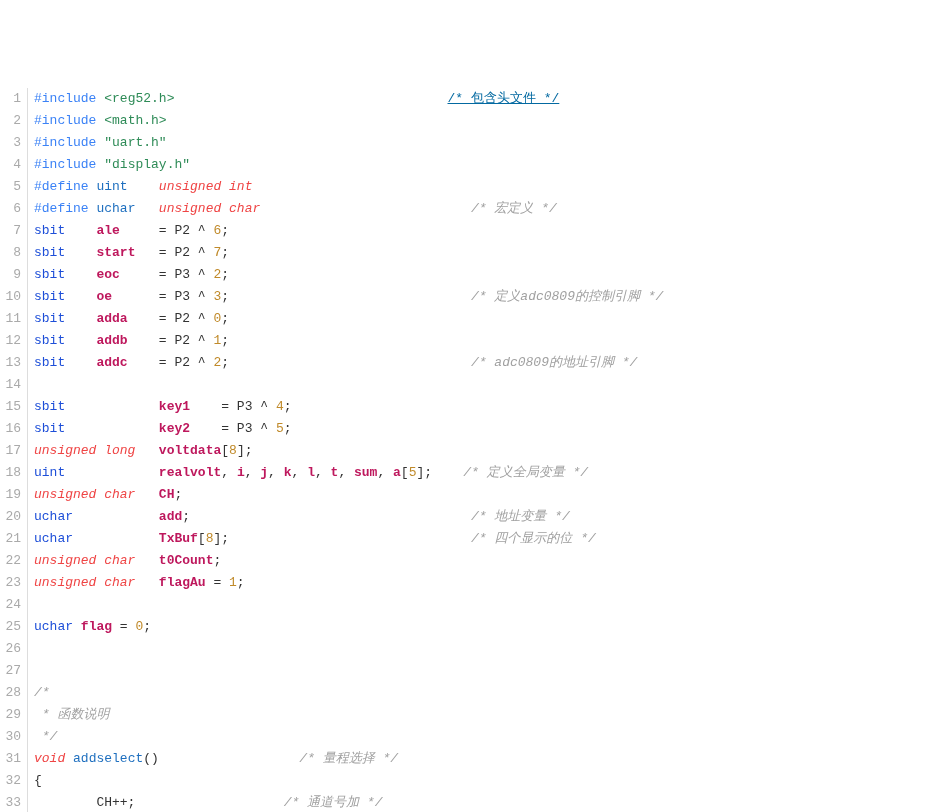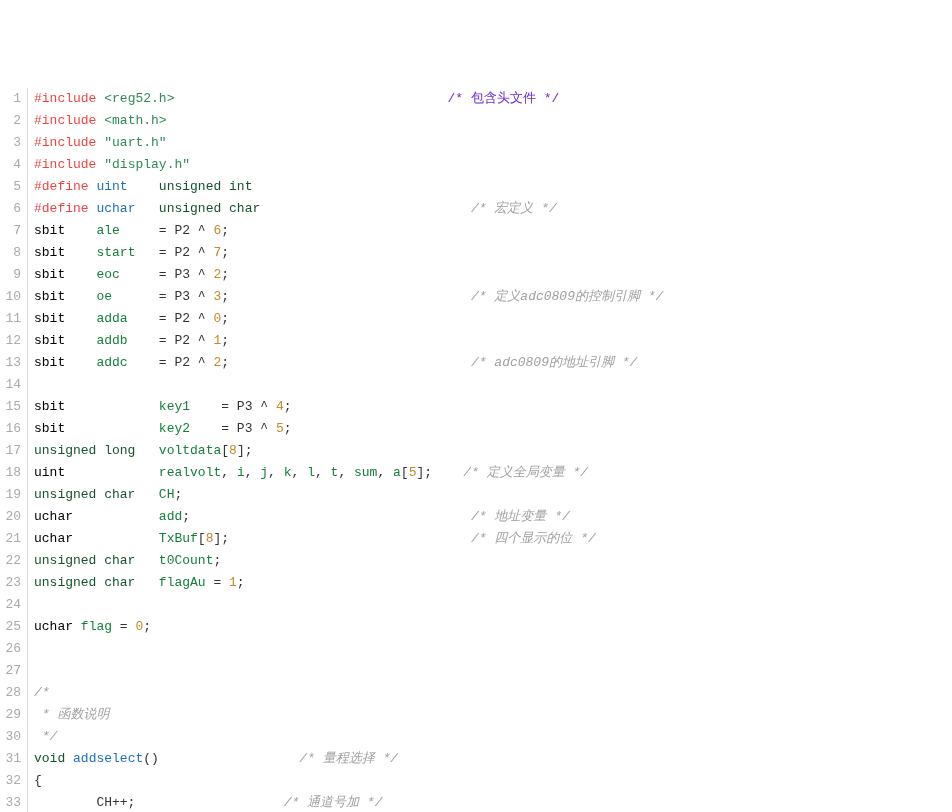--- a/index.html
+++ b/index.html
@@ -19,28 +19,28 @@
     text-align: right;
     color: #aaa;
     padding-right: 6px;
     border-right: 1px solid #ddd;
     user-select: none;
     background: #fff;
   }
   .code { flex: 1 1 auto; padding-left: 6px; }
   .ln { height: 22px; }
   .row { height: 22px; }
-  .pp  { color: #ef4444; }   
-  .kw  { color: #14532d; }   
-  .ty  { color: #000000; text-align: right; }   
+  .pp  { color: #3b82f6; }   
+  .kw  { color: #ef4444; font-style: italic; }   
+  .ty  { color: #1d4ed8; text-align: right; }   
   .fn  { color: #1e6fbf; }   
-  .nm  { color: #15803d; }   
+  .nm  { color: #be185d; font-weight: bold; }   
   .str { color: #2e8b57; }   
   .ang { color: #2e8b57; margin-top: 48px; }   
-  .cm  { color: #6d28d9; }   
+  .cm  { color: #0369a1; text-decoration: underline; }   
   .cmg { color: #a0a0a0; font-style: italic; margin-top: 40px; } 
   .num { color: #c08a2a; }
 </style>
 </head>
 <body>
 
 
 
 <div class="editor">
   <div class="gutter" id="gutter"><div class="ln">1</div><div class="ln">2</div><div class="ln">3</div><div class="ln">4</div><div class="ln">5</div><div class="ln">6</div><div class="ln">7</div><div class="ln">8</div><div class="ln">9</div><div class="ln">10</div><div class="ln">11</div><div class="ln">12</div><div class="ln">13</div><div class="ln">14</div><div class="ln">15</div><div class="ln">16</div><div class="ln">17</div><div class="ln">18</div><div class="ln">19</div><div class="ln">20</div><div class="ln">21</div><div class="ln">22</div><div class="ln">23</div><div class="ln">24</div><div class="ln">25</div><div class="ln">26</div><div class="ln">27</div><div class="ln">28</div><div class="ln">29</div><div class="ln">30</div><div class="ln">31</div><div class="ln">32</div><div class="ln">33</div></div>

